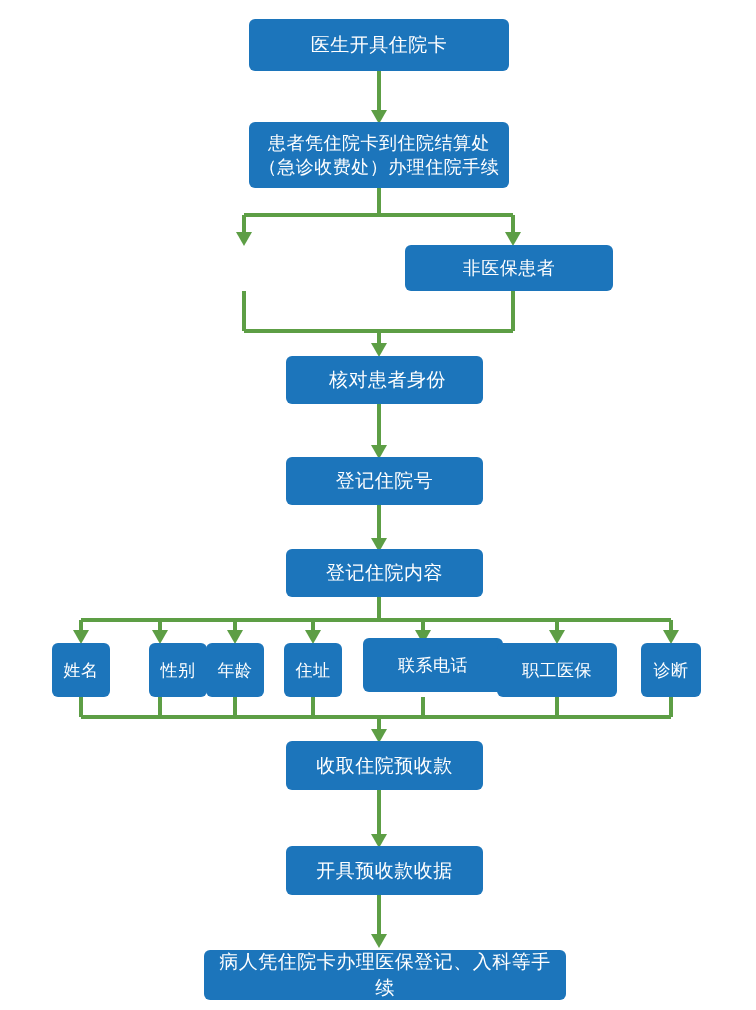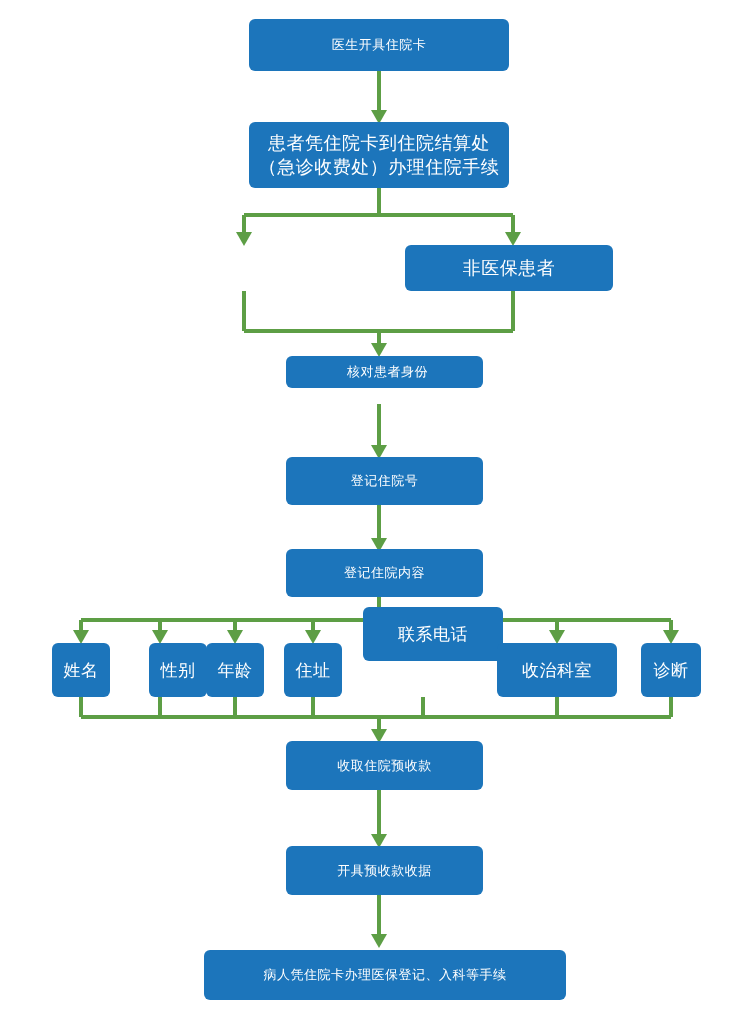--- a/index.html
+++ b/index.html
@@ -27,21 +27,21 @@
     display: flex;
     align-items: center;
     justify-content: center;
     text-align: center;
     line-height: 1.35;
     font-weight: 400;
     letter-spacing: 0.5px;
     white-space: pre-line;
     padding: 0 6px;
   }
-  .node.big   { font-size: 13px; }
+  .node.big   { font-size: 19px; }
   .node.mid   { font-size: 18px; }
   .node.small { font-size: 17px; }
   .svg-layer {
     position: absolute;
     left: 0;
     top: 0;
     width: 756px;
     height: 1010px;
     pointer-events: none;
   }
@@ -115,37 +115,37 @@
   </svg>
 
   <div class="node big" style="left:249px; top:19px; width:260px; height:52px;">医生开具住院卡</div>
 
   <div class="node mid" style="left:249px; top:122px; width:260px; height:66px;">患者凭住院卡到住院结算处
 （急诊收费处）办理住院手续</div>
 
 
   <div class="node mid" style="left:405px; top:245px; width:208px; height:46px;">非医保患者</div>
 
-  <div class="node big" style="left:286px; top:356px; width:197px; height:32px;padding-left:12px;">核对患者身份</div>
+  <div class="node big" style="left:286px; top:356px; width:197px; height:48px;padding-left:12px;">核对患者身份</div>
 
   <div class="node big" style="left:286px; top:457px; width:197px; height:48px;">登记住院号</div>
 
   <div class="node big" style="left:286px; top:549px; width:197px; height:48px;">登记住院内容</div>
 
   <div class="node small" style="left:52px; top:643px; width:58px; height:54px;">姓名</div>
 
   <div class="node small" style="left:149px; top:643px; width:58px; height:54px;">性别</div>
 
   <div class="node small" style="left:206px; top:643px; width:58px; height:54px;">年龄</div>
 
   <div class="node small" style="left:284px; top:643px; width:58px; height:54px;">住址</div>
 
-  <div class="node small" style="left:363px; top:607px; width:140px; height:54px;text-align:right;">联系电话</div>
+  <div class="node small" style="left:363px; top:638px; width:140px; height:54px;text-align:right;">联系电话</div>
 
-  <div class="node small" style="left:497px; top:643px; width:120px; height:54px;">收治科室</div>
+  <div class="node small" style="left:497px; top:643px; width:120px; height:54px;">职工医保</div>
 
   <div class="node small" style="left:641px; top:643px; width:60px; height:54px;">诊断</div>
 
   <div class="node big" style="left:286px; top:741px; width:197px; height:49px;">收取住院预收款</div>
 
   <div class="node big" style="left:286px; top:846px; width:197px; height:49px;">开具预收款收据</div>
 
   <div class="node big" style="left:204px; top:950px; width:362px; height:50px;text-align:center;">病人凭住院卡办理医保登记、入科等手续</div>
 
 </div>

